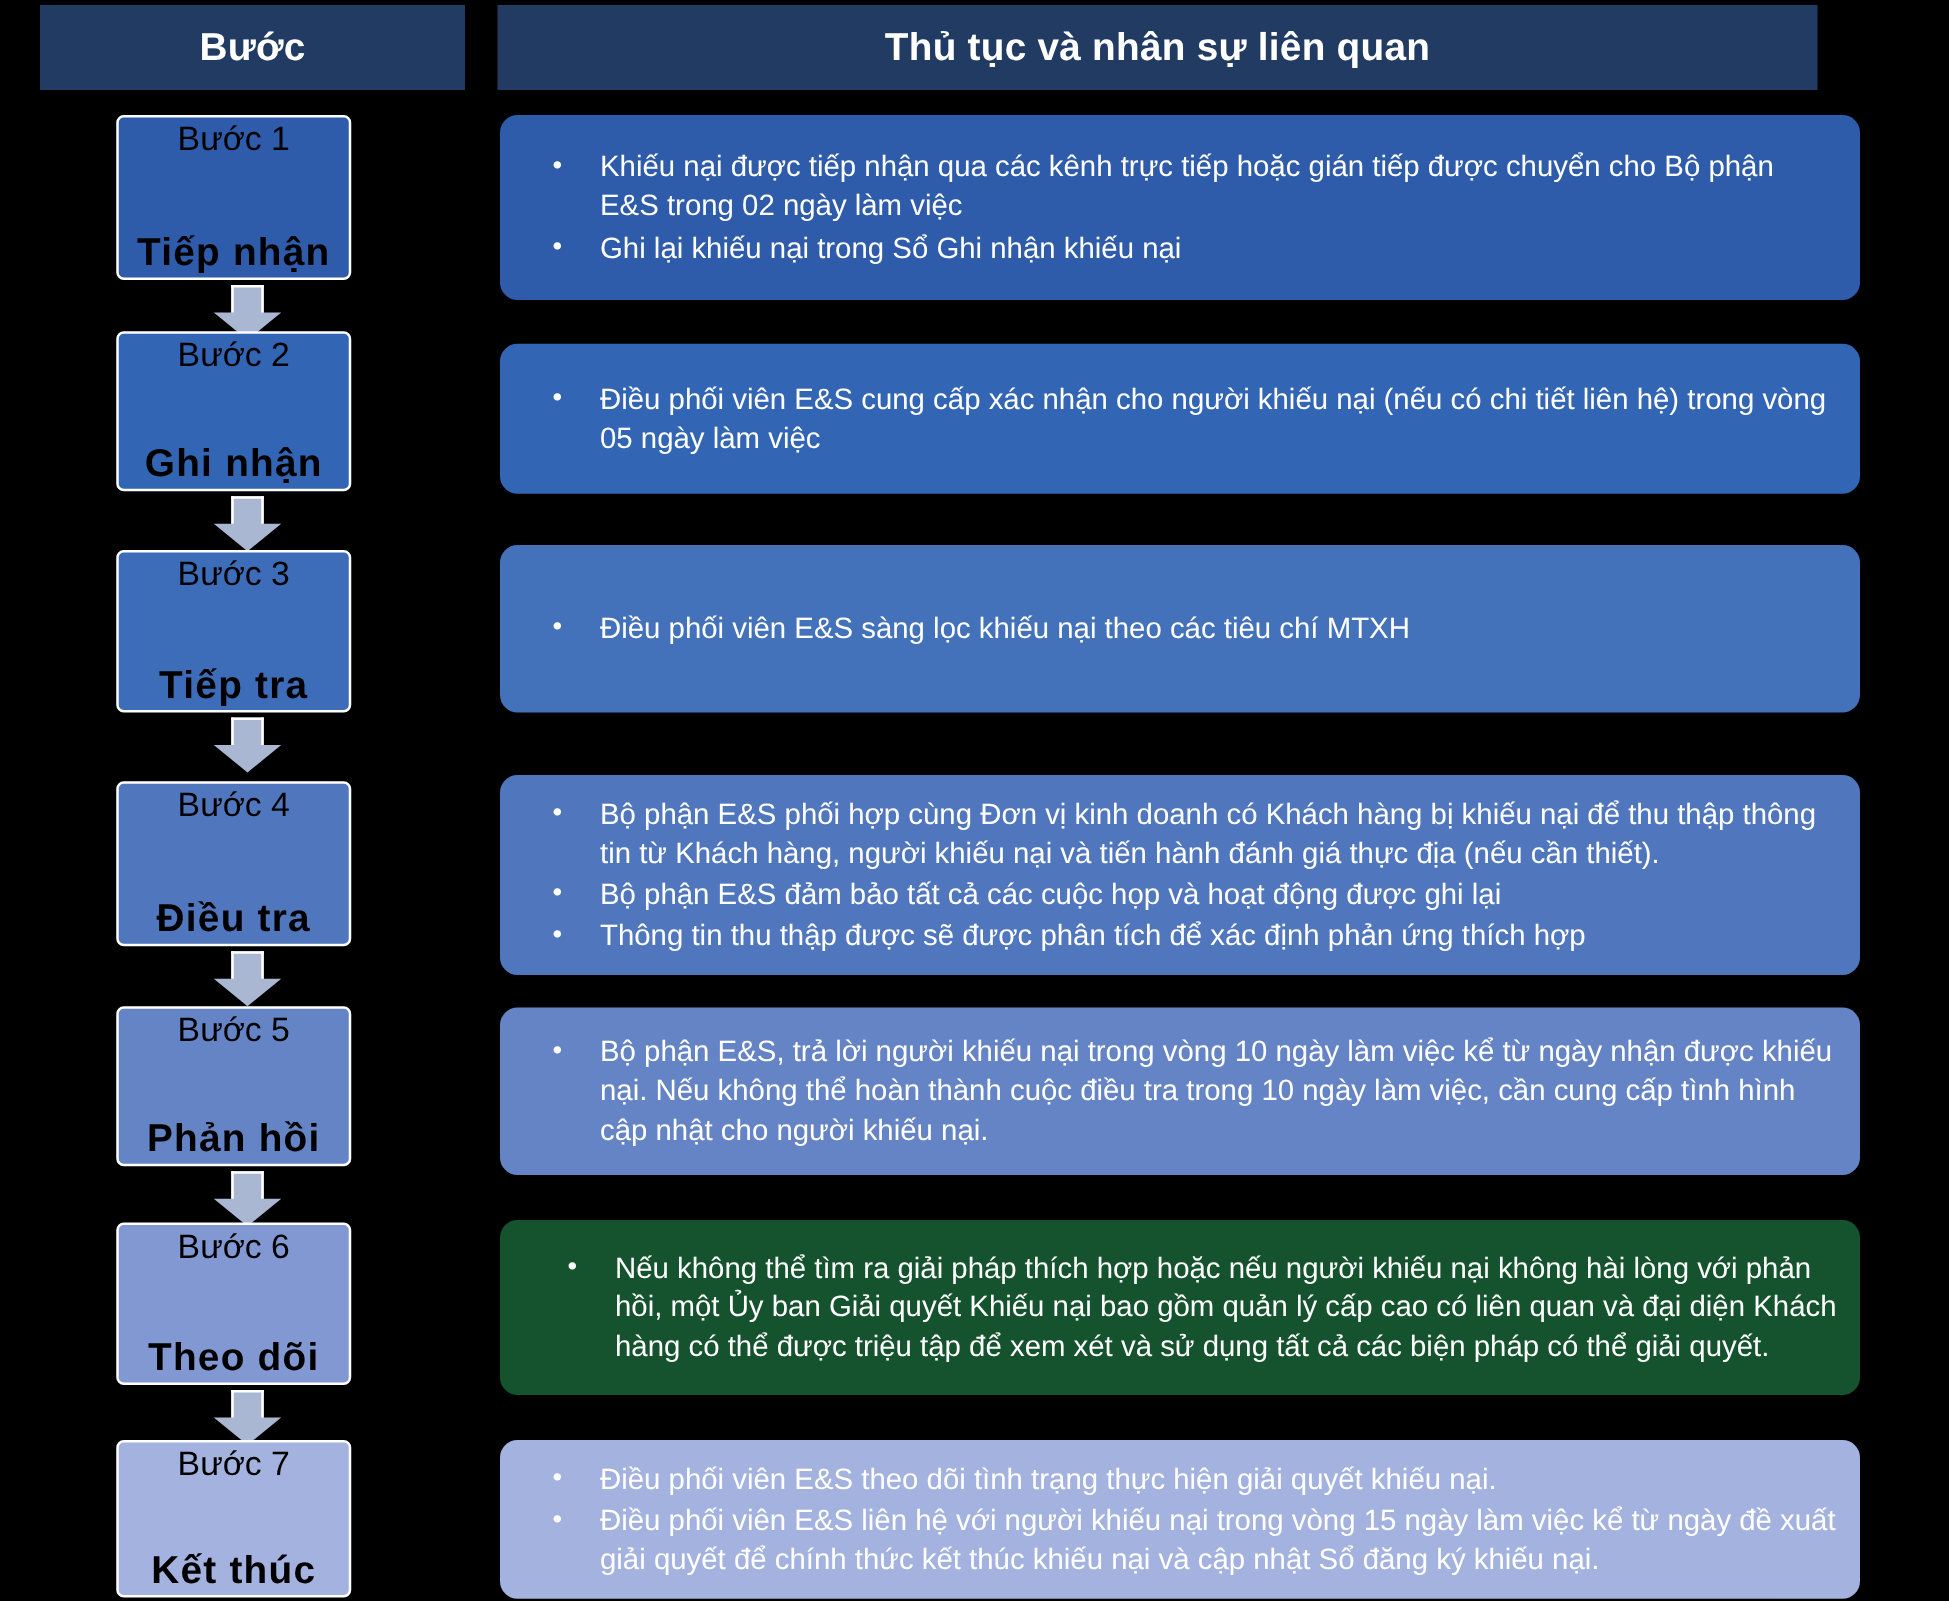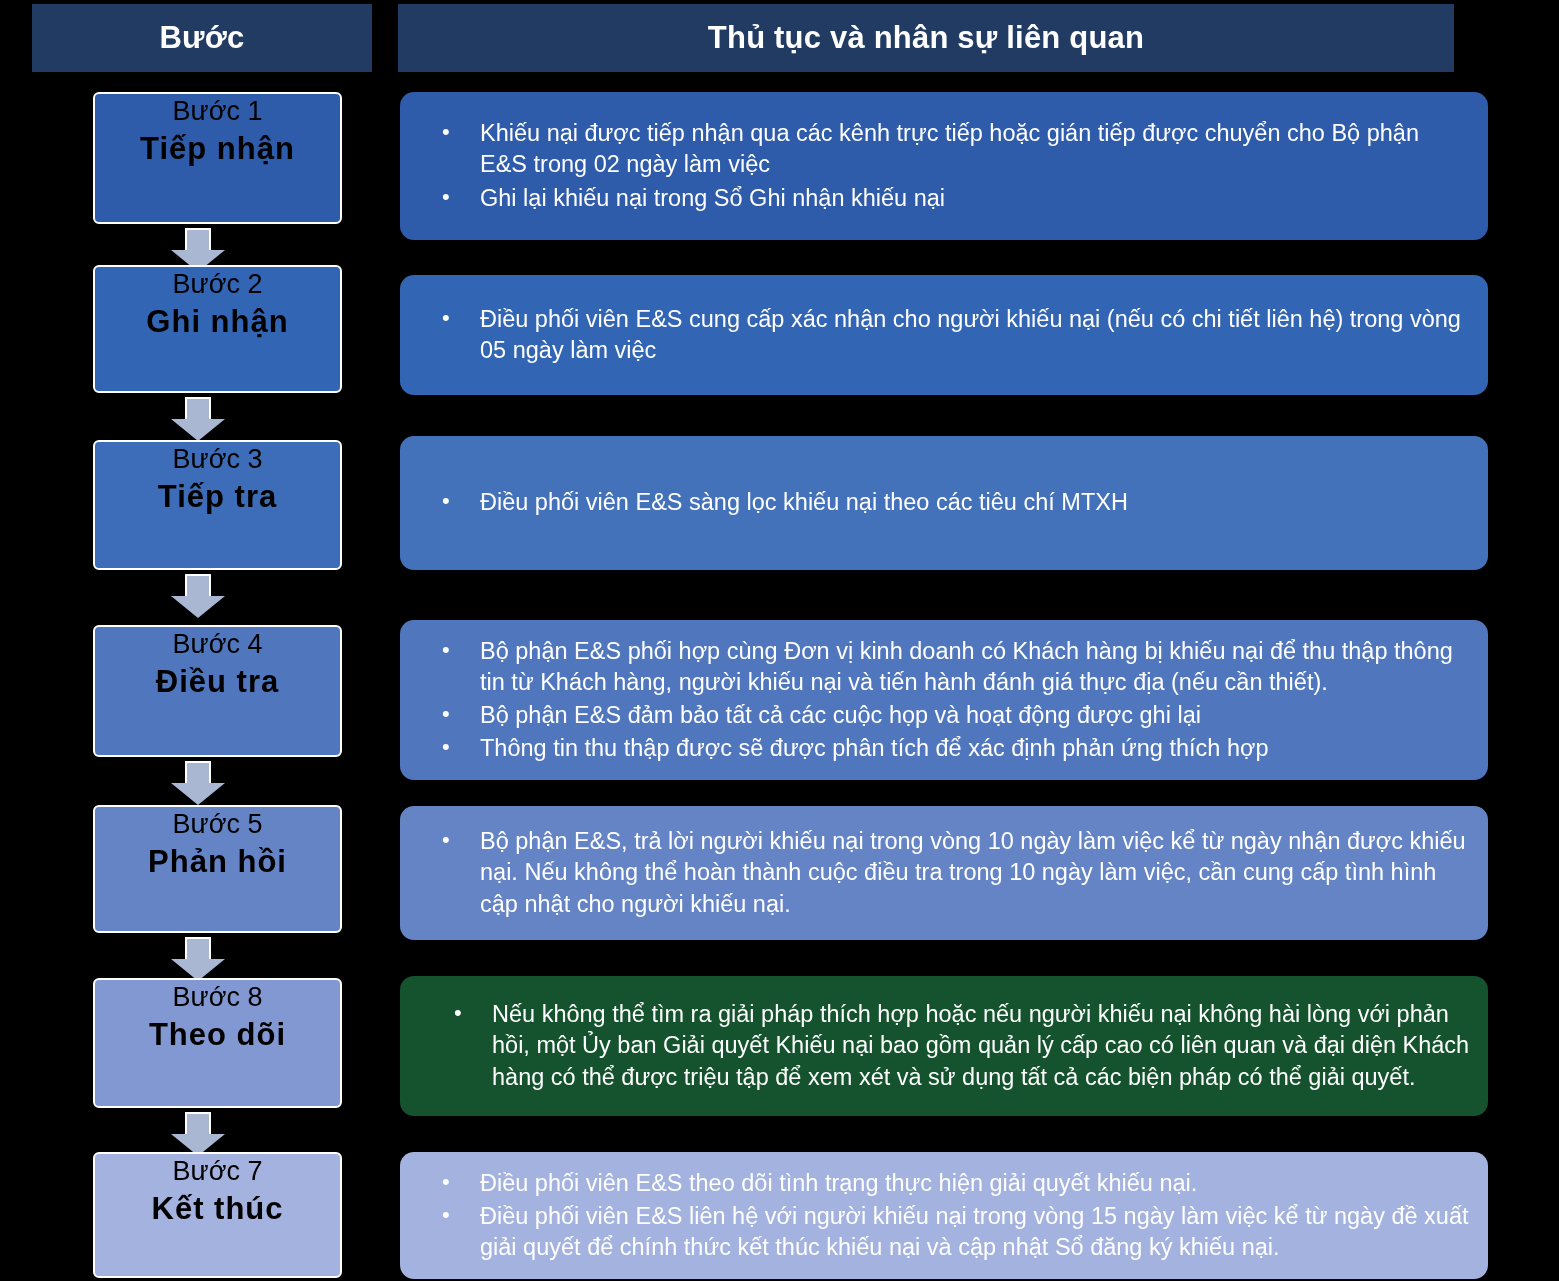--- a/index.html
+++ b/index.html
@@ -56,29 +56,29 @@
 
   
   .row {
     position: absolute;
     left: 0;
     width: 1559px;
   }
   .step-box {
     position: absolute;
     left: 93px;
-    width: 249px;
+    width: 188px;
     border: 2px solid #ffffff;
     border-radius: 6px;
     box-sizing: border-box;
     color: #000000;
     display: flex;
     flex-direction: column;
     align-items: center;
-    justify-content: flex-start;
+    justify-content: space-between;
     text-align: center;
     line-height: 1.28;
   }
   .step-box .l1 {
     font-size: 27px;
     font-weight: normal;
   }
   .step-box .l2 {
     font-size: 31px;
     font-weight: bold;
@@ -230,21 +230,21 @@
             <li>Bộ phận E&amp;S, trả lời người khiếu nại trong vòng 10 ngày làm việc kể từ ngày nhận được khiếu nại. Nếu không thể hoàn thành cuộc điều tra trong 10 ngày làm việc, cần cung cấp tình hình cập nhật cho người khiếu nại.</li>
           </ul>
         </div>
         <div class="arrow" style="top: 937px;">
           <div class="shaft"></div>
           <div class="head"></div>
         </div>
       </div>
       <div class="row" style="top: 0px;">
         <div class="step-box" style="top: 978px; height: 130px; background: rgb(130, 152, 210);">
-          <div class="l1">Bước 8</div>
+          <div class="l1">Bước 6</div>
           <div class="l2">Theo dõi</div>
         </div>
         <div class="proc-box" style="top: 976px; min-height: 140px; background: #14532d; padding-left: 30px;">
           <ul>
             <li>Nếu không thể tìm ra giải pháp thích hợp hoặc nếu người khiếu nại không hài lòng với phản hồi, một Ủy ban Giải quyết Khiếu nại bao gồm quản lý cấp cao có liên quan và đại diện Khách hàng có thể được triệu tập để xem xét và sử dụng tất cả các biện pháp có thể giải quyết.</li>
           </ul>
         </div>
         <div class="arrow" style="top: 1112px;">
           <div class="shaft"></div>
           <div class="head"></div>

